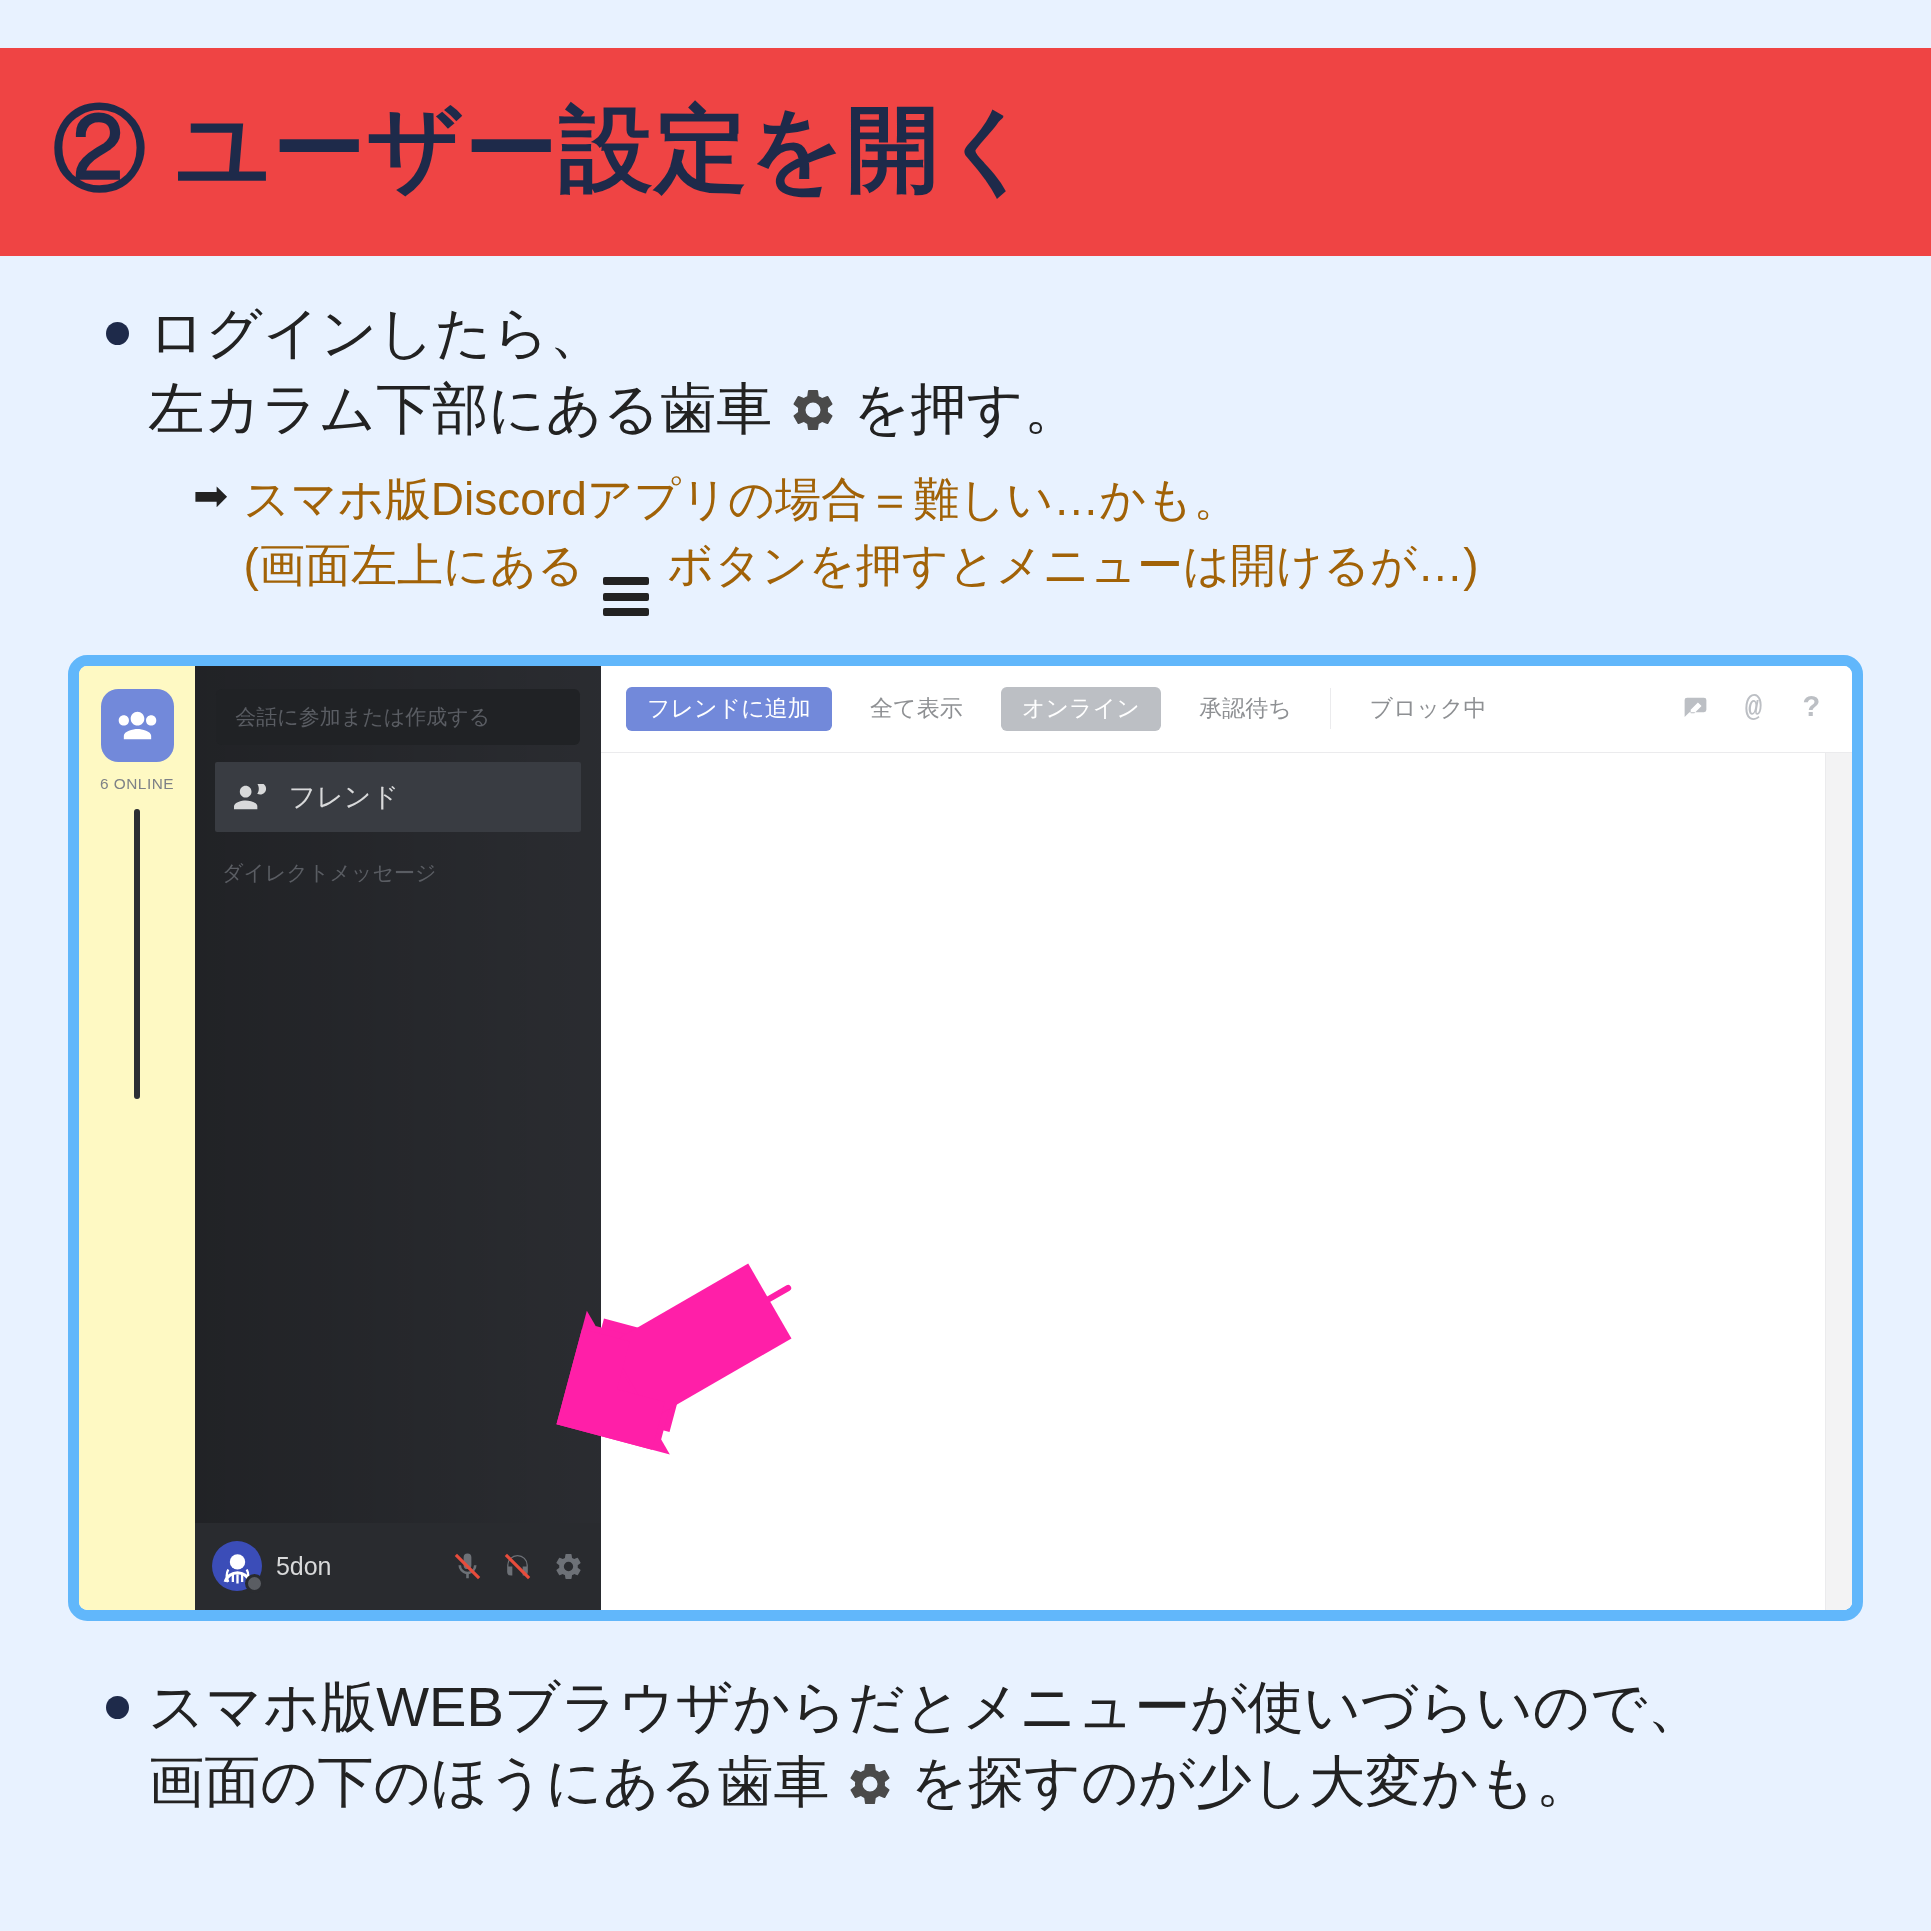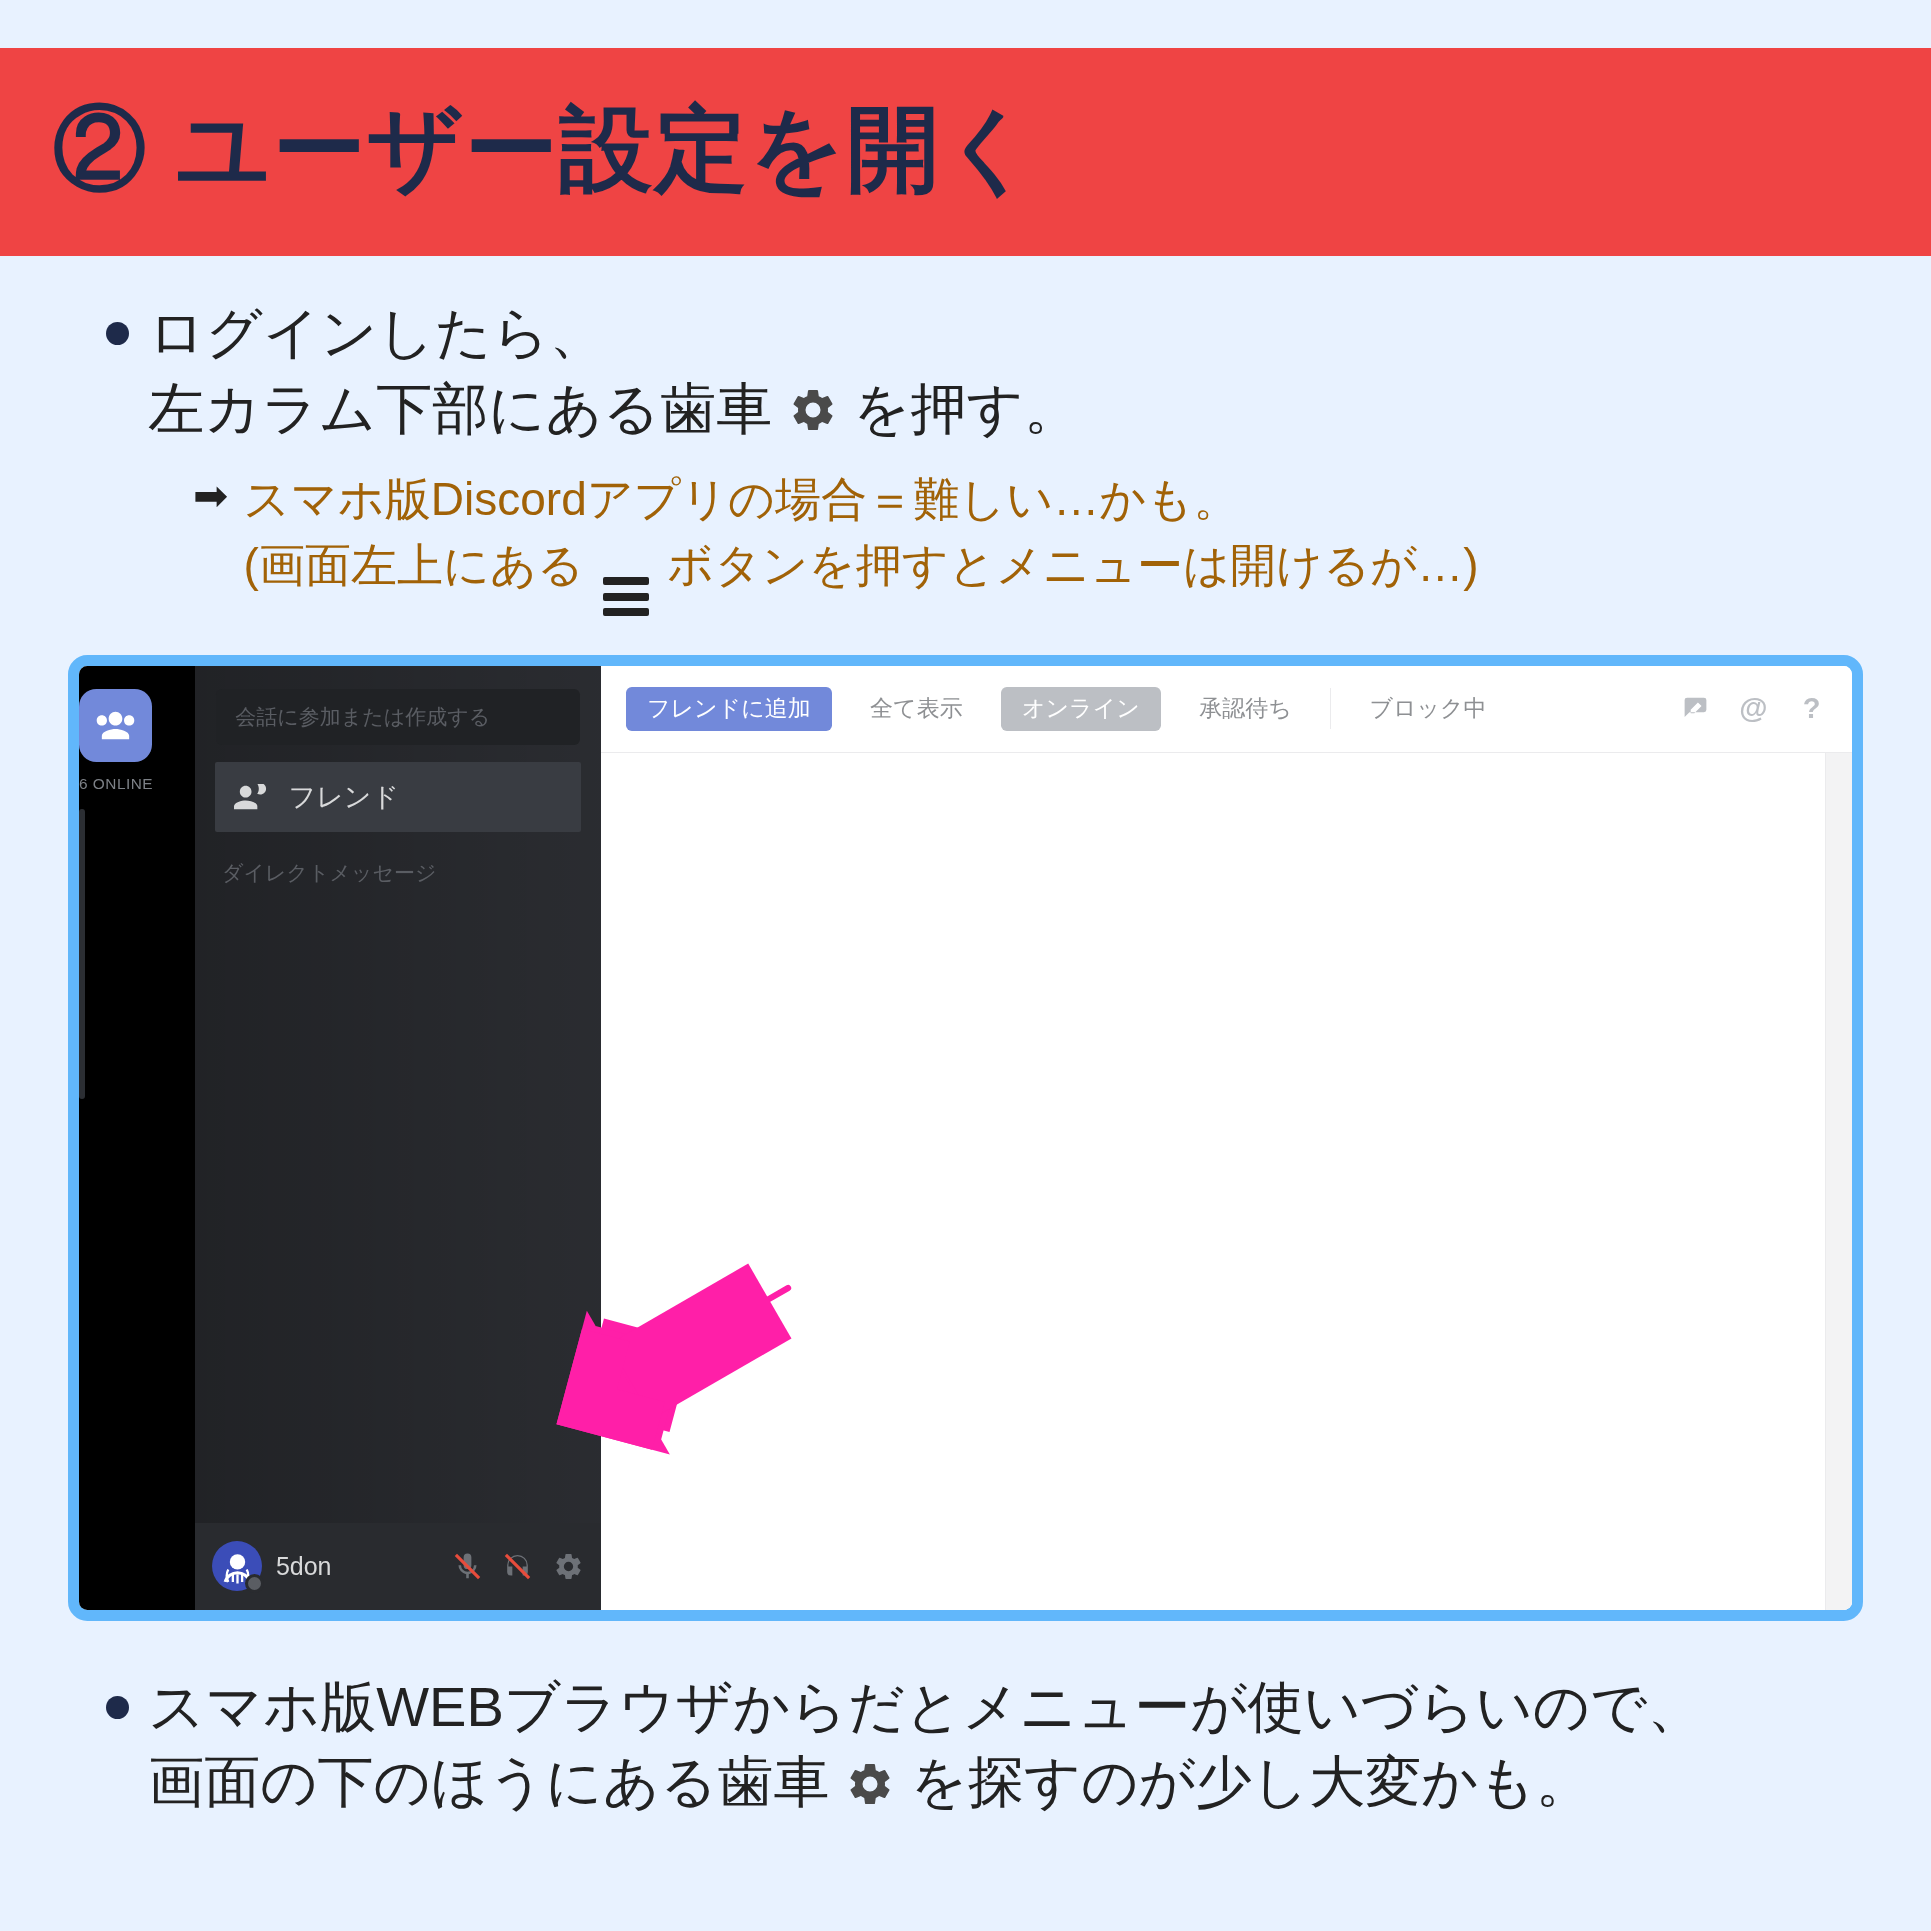--- a/index.html
+++ b/index.html
@@ -98,24 +98,24 @@
   position: relative;
   background: #fff;
 }
 .discord {
   display: flex;
   width: 100%;
   height: 100%;
 }
 .guild-col {
   width: 116px;
-  background: #000000;
+  background: #fef9c3;
   display: flex;
   flex-direction: column;
-  align-items: flex-start;
+  align-items: center;
   padding-top: 23px;
 }
 .guild-home {
   width: 73px;
   height: 73px;
   background: #7289da;
   border-radius: 17.4px;
   display: flex;
   align-items: center;
   justify-content: center;
@@ -235,20 +235,21 @@
   display: flex;
   flex-direction: column;
 }
 .top-tabs {
   height: 87px;
   border-bottom: 1px solid #ebebed;
   display: flex;
   align-items: center;
   padding: 17px 25px;
   gap: 17.4px;
+  font-family: Liberation Mono, monospace;
 }
 .tab-btn {
   height: 44px;
   padding: 0 21px;
   border-radius: 5.8px;
   display: flex;
   align-items: center;
   font-size: 23px;
   color: #8e9093;
   font-weight: 500;

